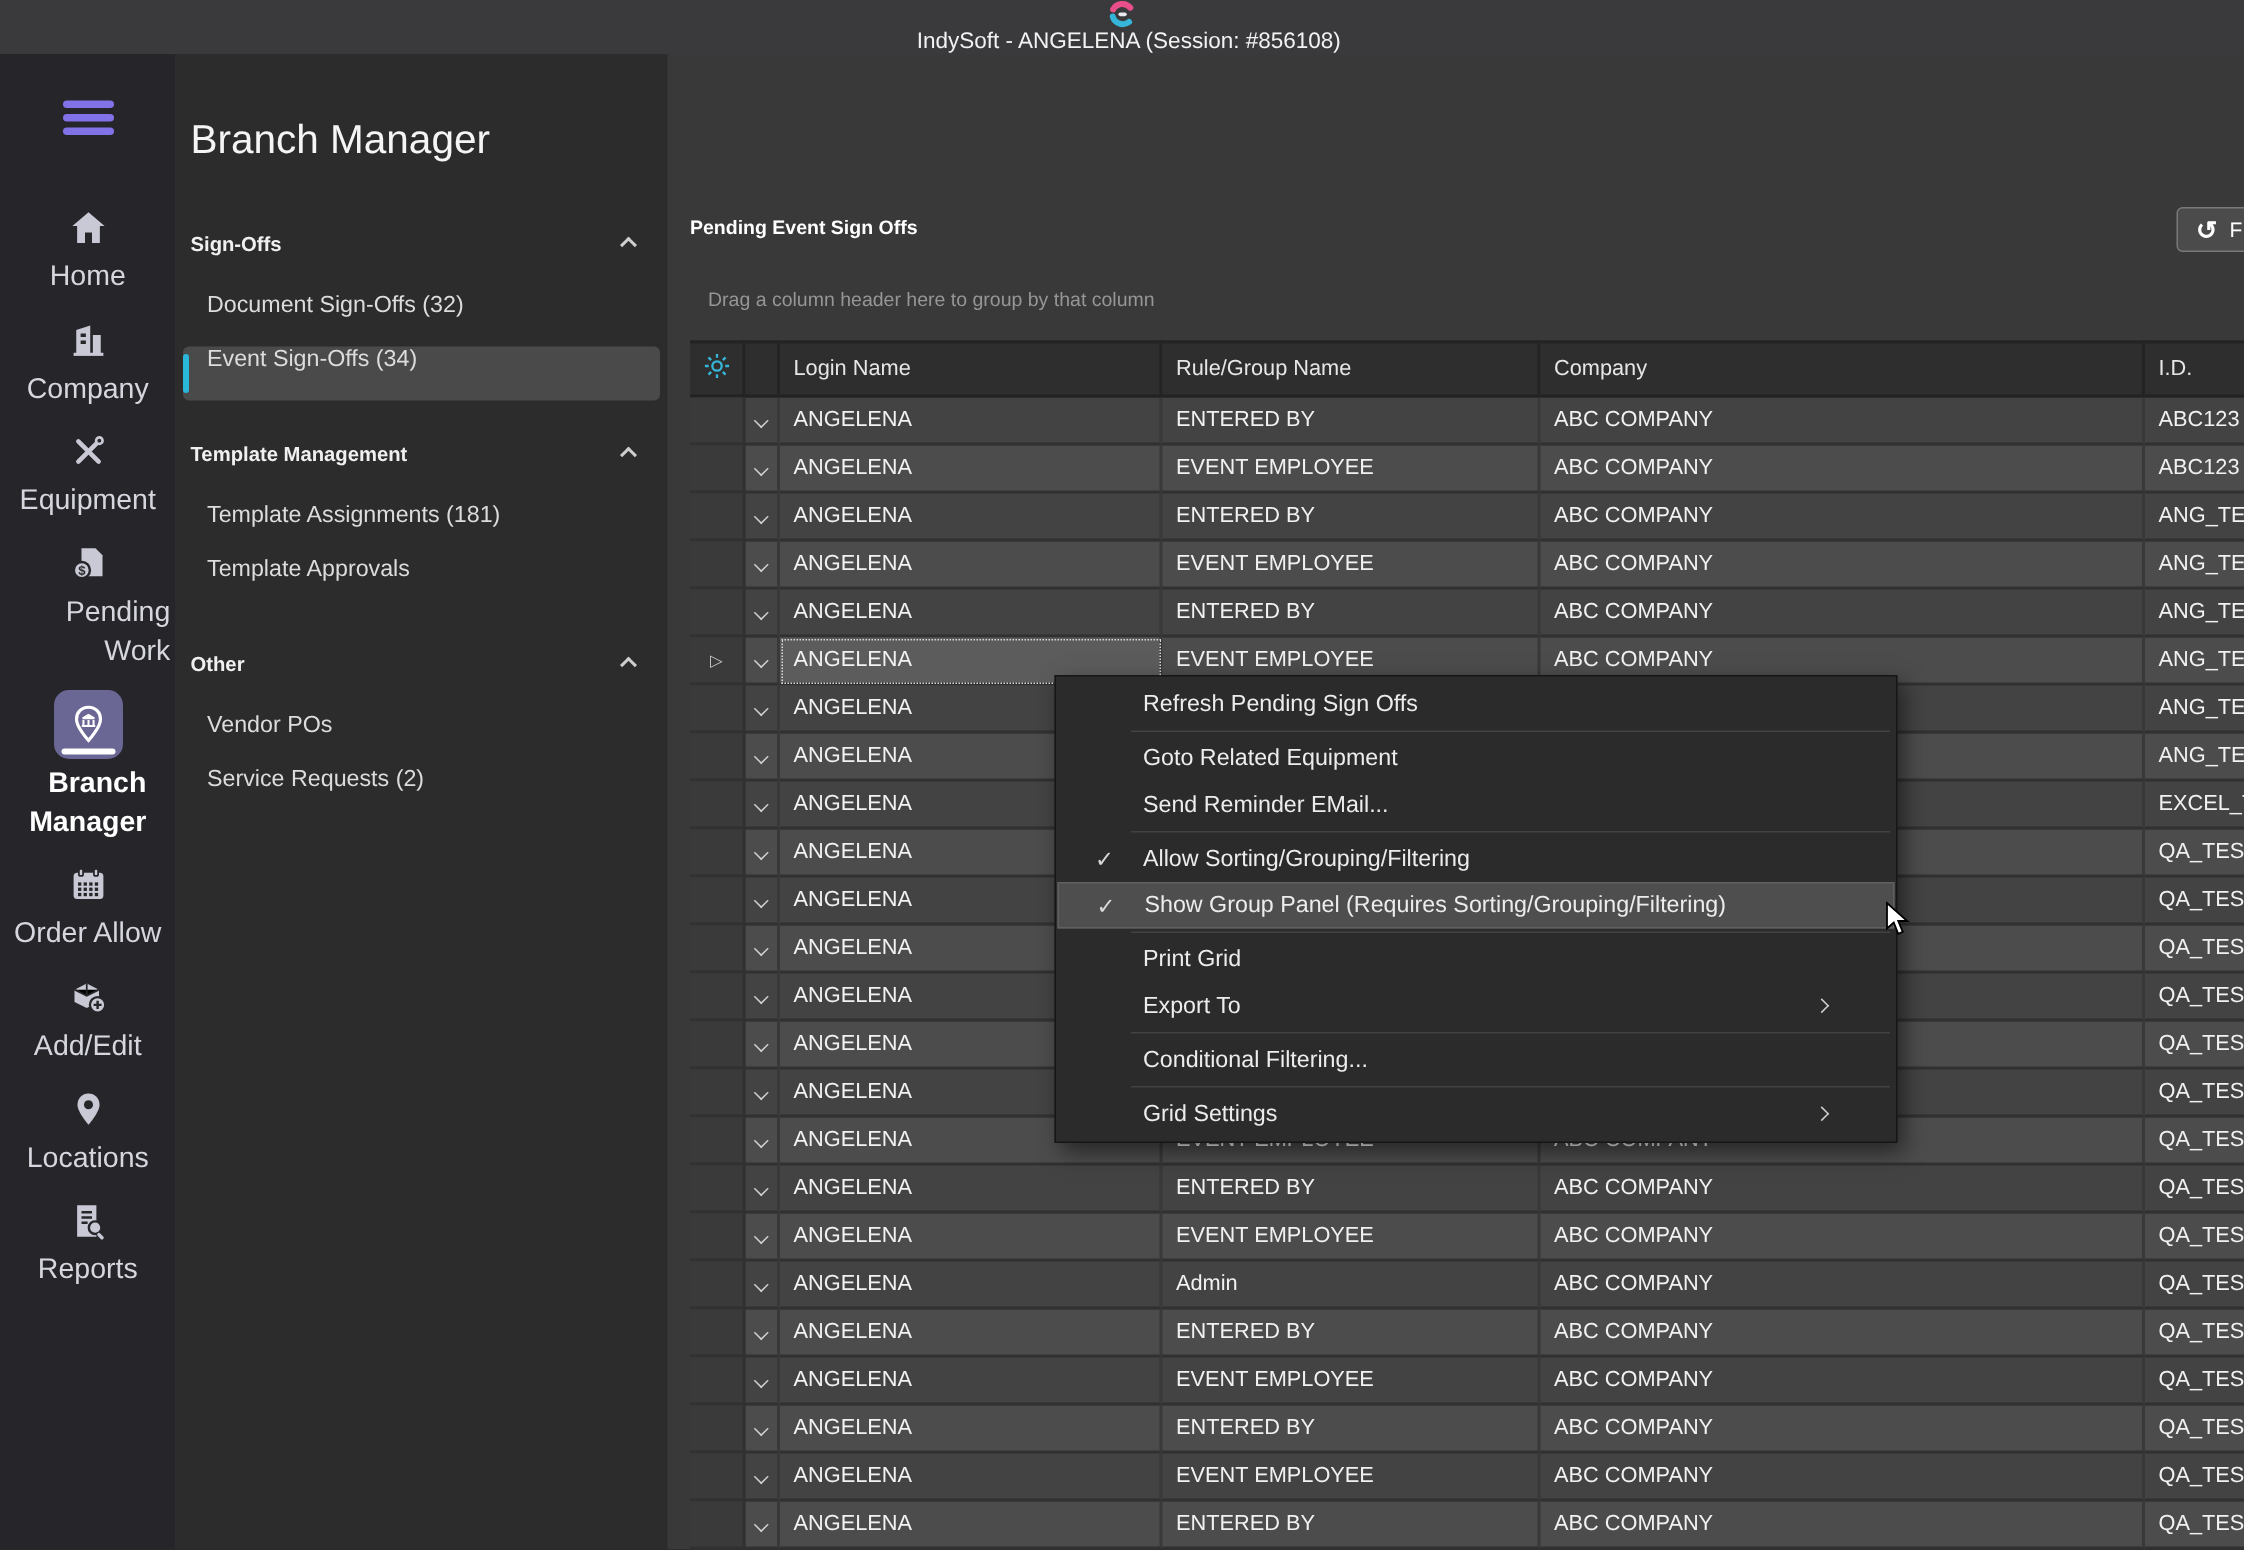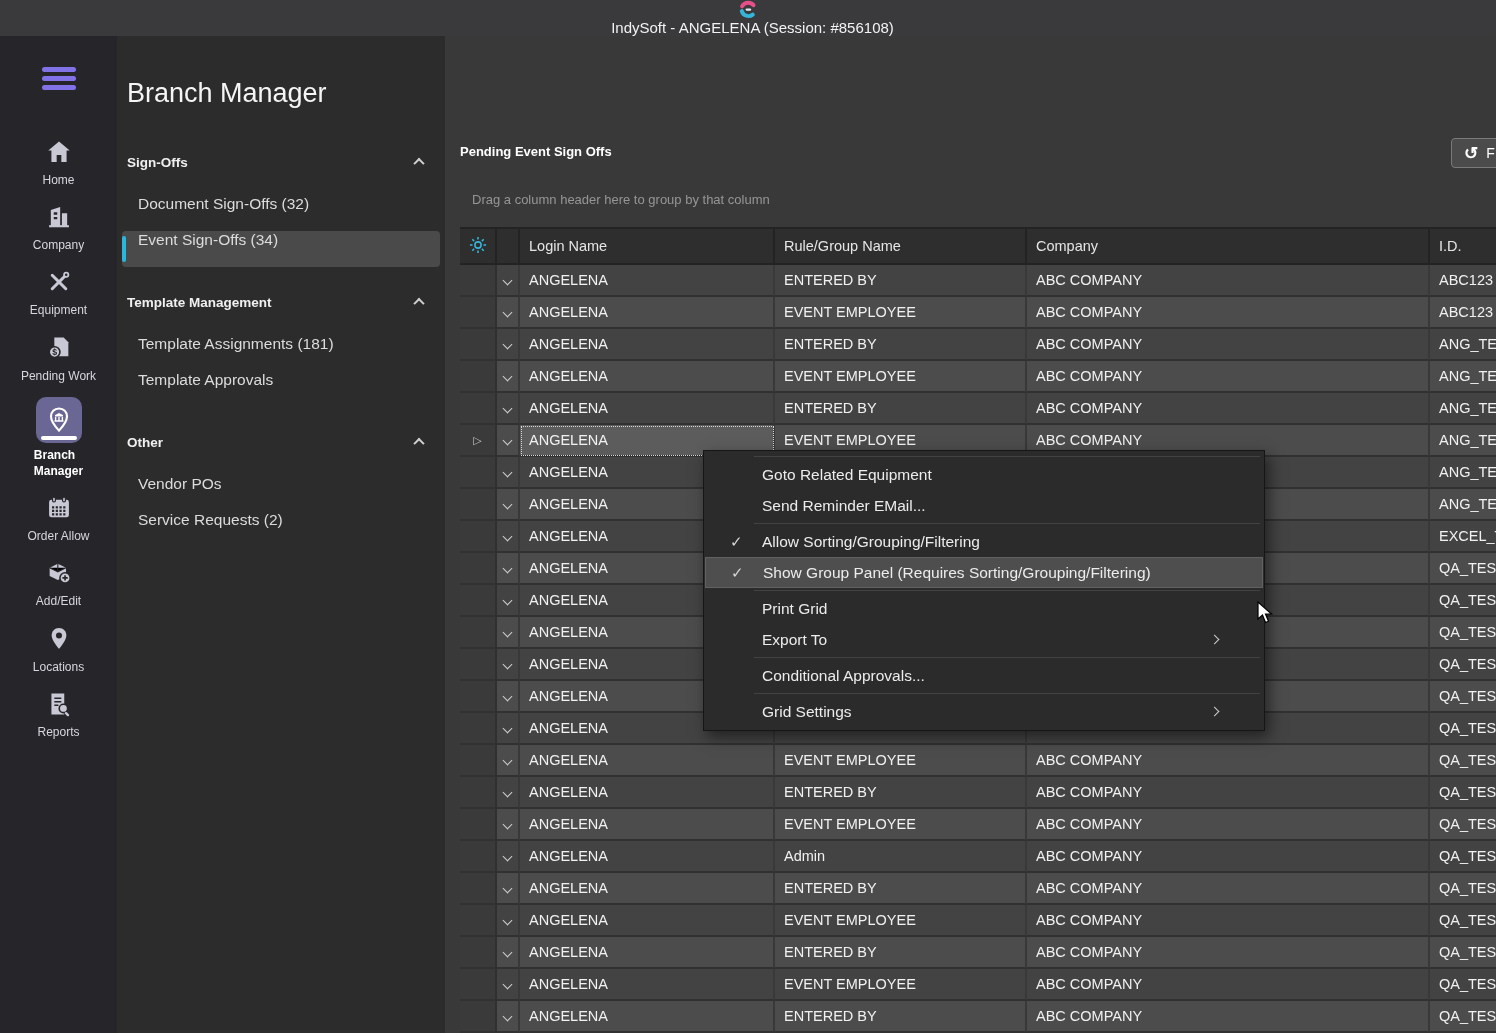--- a/index.html
+++ b/index.html
@@ -13,21 +13,21 @@
   .titlebar .logo { width:22px; height:22px; margin-right:9px; }
   .titlebar .title { color:#f2f2f2; font-size:15px; }
 
   
   .sidebar { position:absolute; left:0; top:36px; width:117px; height:997px; background:#26262a;
              display:flex; flex-direction:column; align-items:center; z-index:4; }
   .hamburger { margin:27px auto 42px; cursor:pointer; }
   .hamburger .bar { width:34px; height:5px; border-radius:3px; background:#8272e8; margin:4px 0; }
   .nav-item { display:flex; flex-direction:column; align-items:center; margin-bottom:13px; cursor:pointer; width:110px; }
   .nav-item .nicon { height:32px; display:flex; align-items:center; justify-content:center; }
-  .nav-item .nlabel { margin-top:4px; font-size:12px; color:#d6d6de; text-align:left; line-height:1.35; }
+  .nav-item .nlabel { margin-top:4px; font-size:19px; color:#d6d6de; text-align:right; line-height:1.35; }
   .nav-item.active .tile { width:46px; height:46px; border-radius:10px; background:#6b6794;
                            display:flex; flex-direction:column; align-items:center; justify-content:center; position:relative; }
   .nav-item.active .tile .under { position:absolute; bottom:3px; width:36px; height:4px; border-radius:2px; background:#fff; }
   .nav-item.active .nlabel { color:#ffffff; font-weight:bold; }
 
   
   .subpanel { position:absolute; left:117px; top:36px; width:328px; height:997px; background:#2c2c2c; z-index:3; }
   .subpanel h1 { margin:42px 0 6px 10px; padding-left:0; color:#f5f5f5; font-size:27px; font-weight:400; }
   .sections { margin-top:42px; }
   .section-head { display:flex; align-items:center; justify-content:space-between;
@@ -520,20 +520,23 @@
           </div>
           <div class="g-cell col-login">ANGELENA</div>
           <div class="g-cell col-rule">ENTERED BY</div>
           <div class="g-cell col-company">ABC COMPANY</div>
           <div class="g-cell col-id">QA_TEST4</div>
         </div>
       </div>
   </div>
 
   <div class="ctx-menu" id="ctx-menu">
+      <div class="menu-item">
+        <span>Refresh Pending Sign Offs</span>
+      </div>
       <div class="menu-sep"></div>
       <div class="menu-item">
         <span>Goto Related Equipment</span>
       </div>
       <div class="menu-item">
         <span>Send Reminder EMail...</span>
       </div>
       <div class="menu-sep"></div>
       <div class="menu-item">
         <span class="check">✓</span>
@@ -546,21 +549,21 @@
       <div class="menu-sep"></div>
       <div class="menu-item">
         <span>Print Grid</span>
       </div>
       <div class="menu-item">
         <span>Export To</span>
         <span class="sub chev right"></span>
       </div>
       <div class="menu-sep"></div>
       <div class="menu-item">
-        <span>Conditional Approvals...</span>
+        <span>Conditional Filtering...</span>
       </div>
       <div class="menu-sep"></div>
       <div class="menu-item">
         <span>Grid Settings</span>
         <span class="sub chev right"></span>
       </div>
     </div>
 
   <svg class="cursor" width="22" height="24" viewBox="0 0 22 24">
     <path d="M2 1 L2 18 L6.5 14 L9.5 21.5 L12.5 20.2 L9.5 13 L15.5 13 Z" fill="#ffffff" stroke="#000000" stroke-width="1.2"></path>

